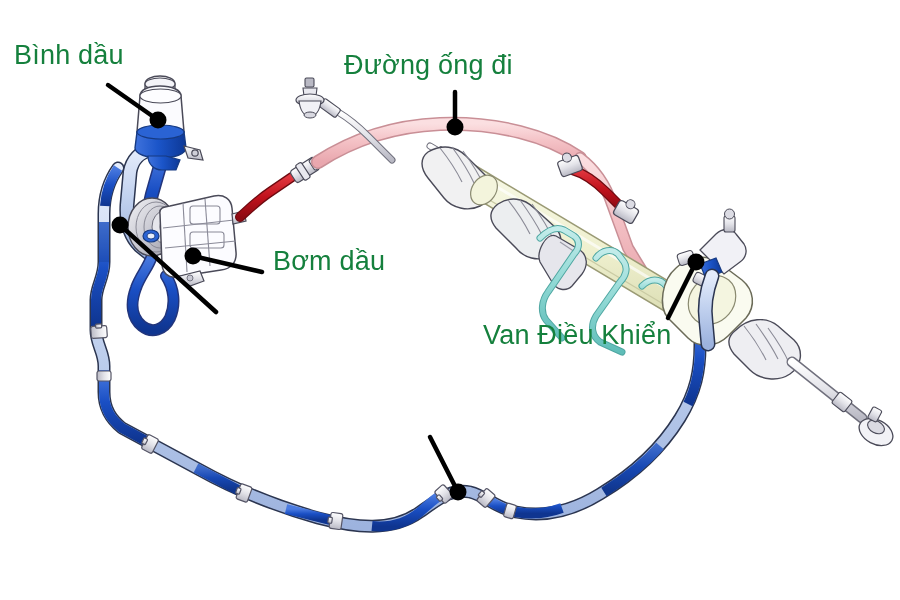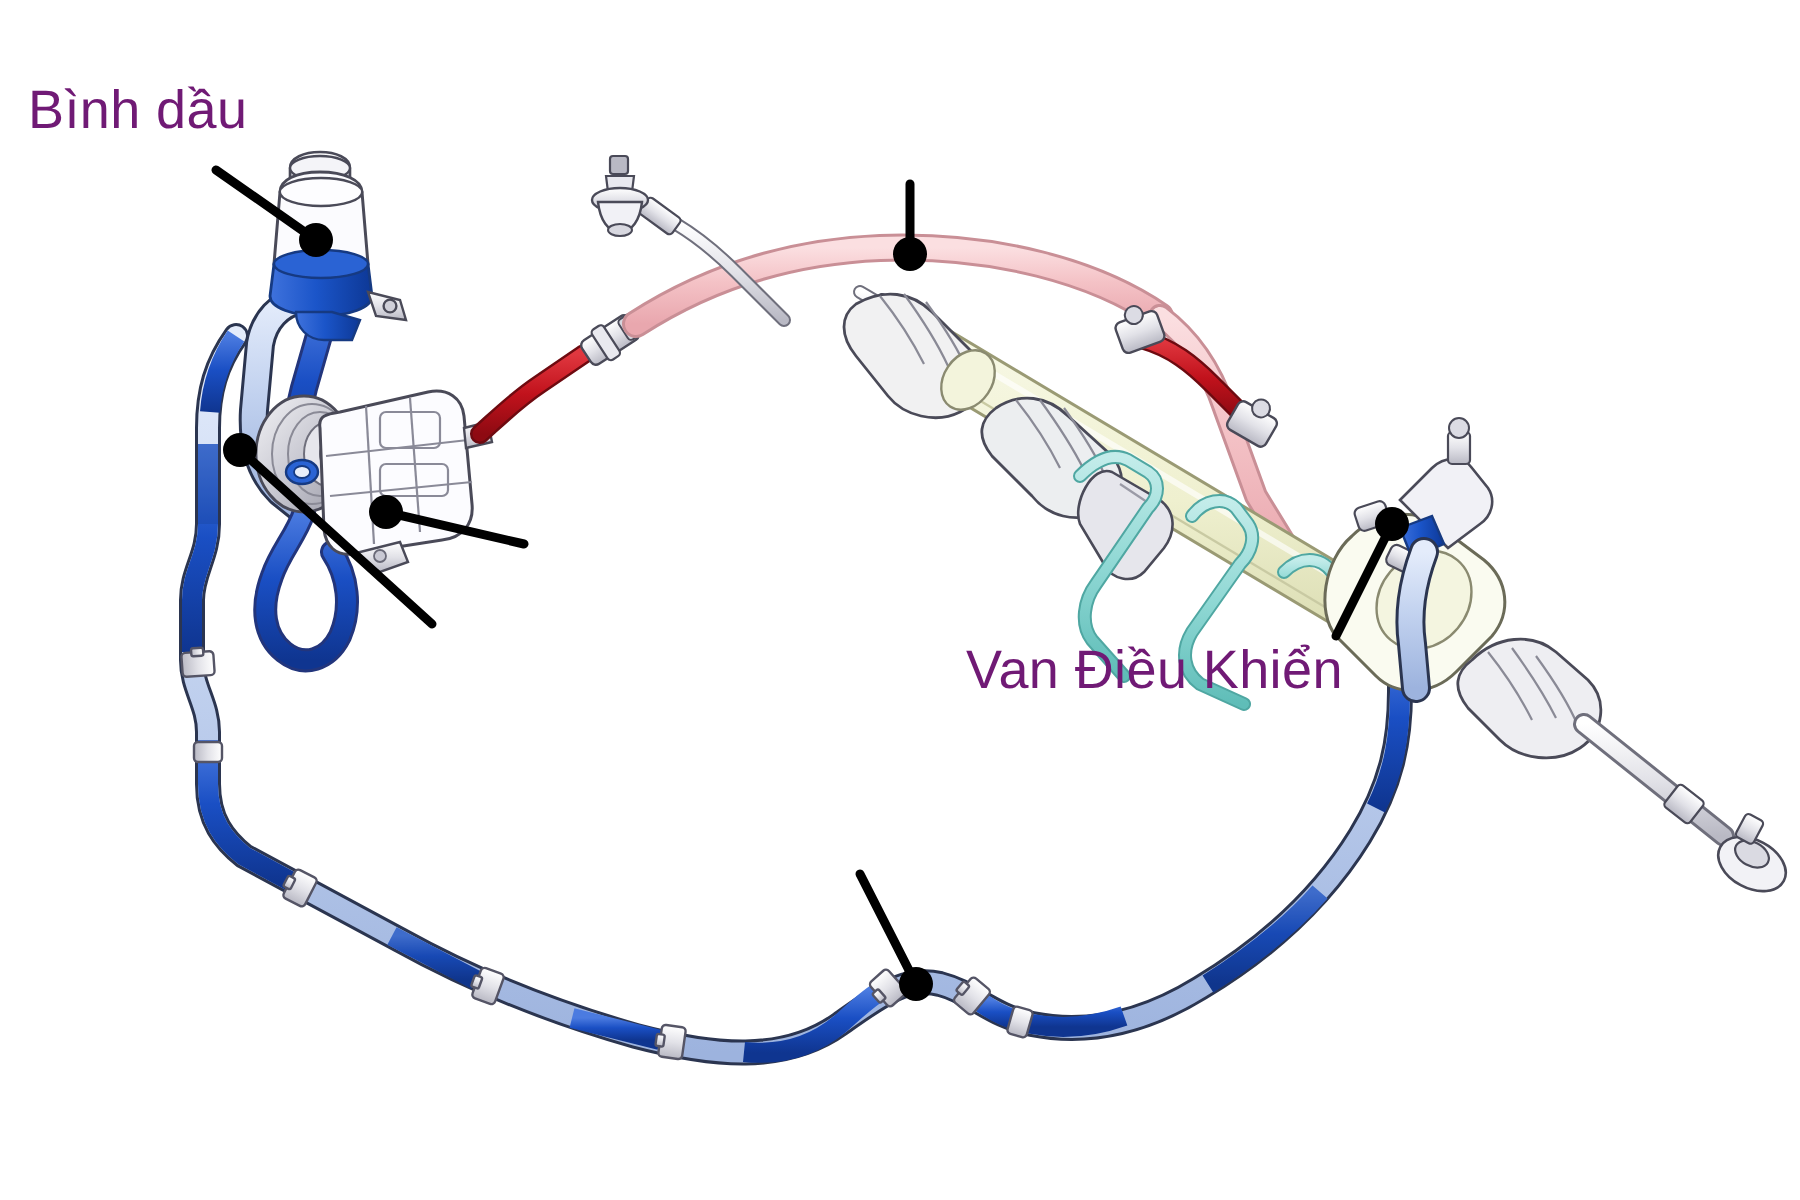--- a/index.html
+++ b/index.html
@@ -17,21 +17,21 @@
   }
   #diagram-svg {
     position: absolute;
     left: 0;
     top: 0;
     width: 900px;
     height: 600px;
   }
   .label-text {
     position: absolute;
-    color: #701a75;
+    color: #15803d;
     font-family: "Liberation Sans", sans-serif;
     font-size: 27px;
     font-weight: 400;
     letter-spacing: 0.2px;
     white-space: nowrap;
     line-height: 1;
     user-select: none;
   }
 </style>
 </head>
@@ -385,19 +385,21 @@
       <circle cx="455" cy="127" r="8.5"></circle>
       <circle cx="193" cy="256" r="8.5"></circle>
       <circle cx="120" cy="225" r="8.5"></circle>
       <circle cx="696" cy="262" r="8.5"></circle>
       <circle cx="458" cy="492" r="8.5"></circle>
     </g>
   </svg>
 
   <div class="label-text" style="left:14px; top:42px;">Bình dầu</div>
 
-
+  <div class="label-text" style="left:344px; top:52px;">Đường ống đi</div>
+
+  <div class="label-text" style="left:273px; top:248px;">Bơm dầu</div>
 
 
   <div class="label-text" style="left:483px; top:322px;">Van Điều Khiển</div>
 
 
 </div>
 
 </body></html>

